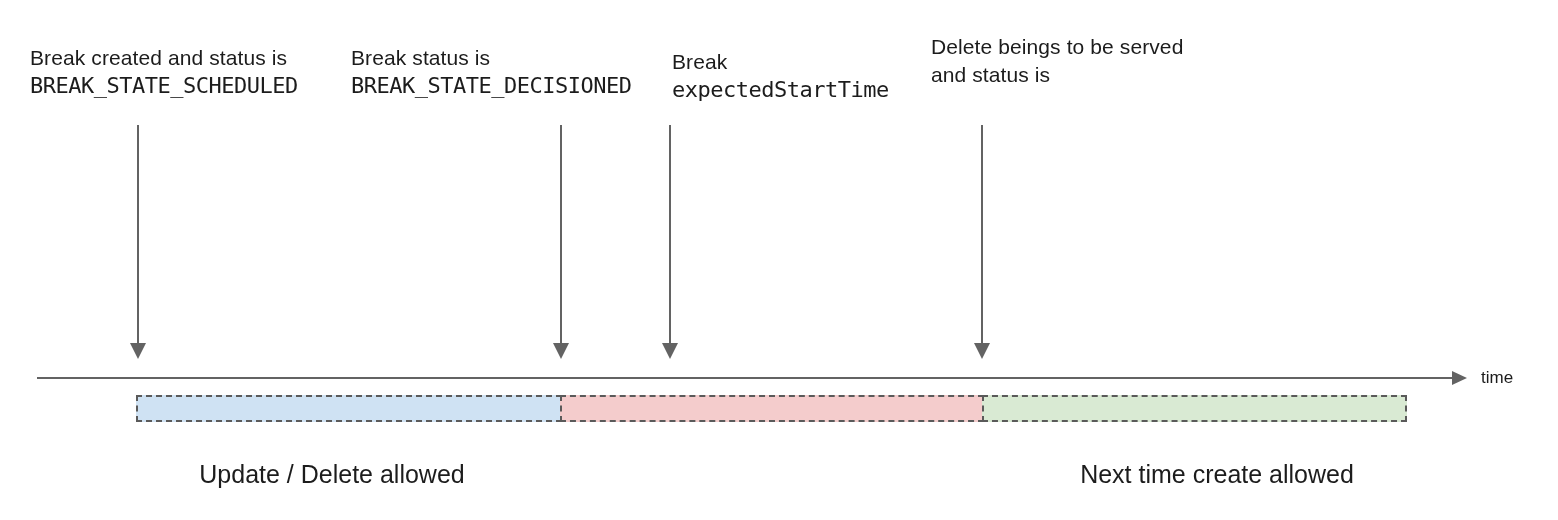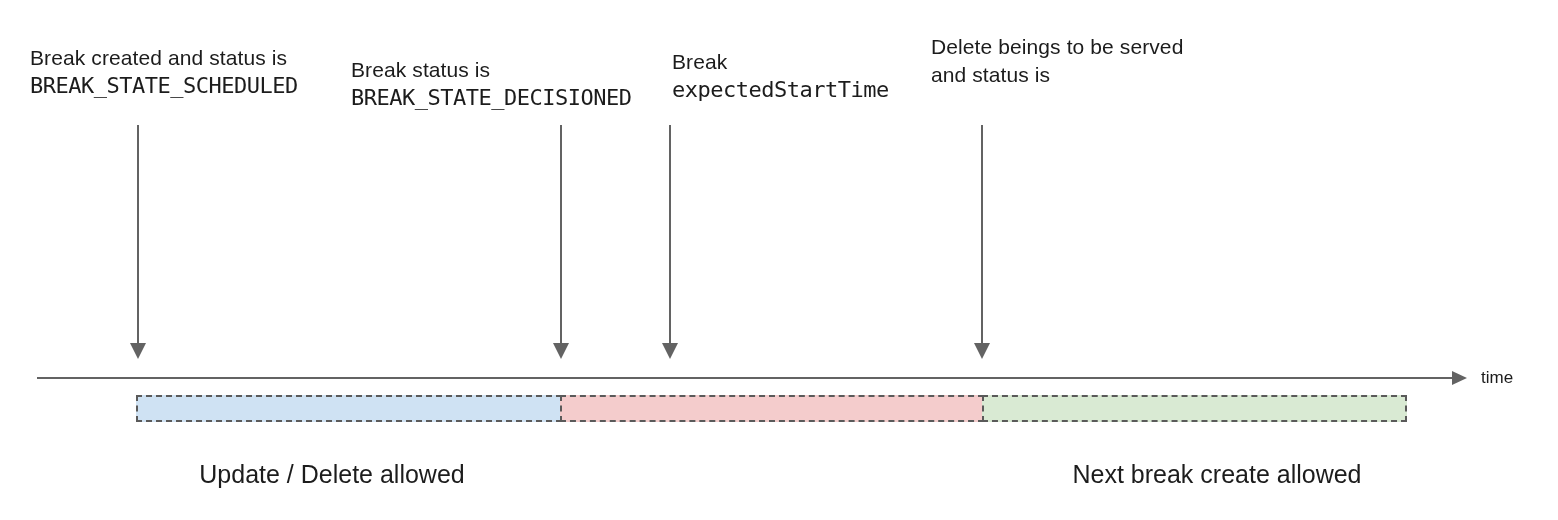--- a/index.html
+++ b/index.html
@@ -99,21 +99,21 @@
 </head>
 <body>
 
 <div class="canvas">
 
   <div class="ann" style="left:30px; top:44px">
     <div class="line">Break created and status is</div>
     <div class="line mono">BREAK_STATE_SCHEDULED</div>
   </div>
 
-  <div class="ann" style="left:351px; top:56px">
+  <div class="ann" style="left:351px; top:44px">
     <div class="line">Break status is</div>
     <div class="line mono">BREAK_STATE_DECISIONED</div>
   </div>
 
   <div class="ann" style="left:672px; top:48px">
     <div class="line">Break</div>
     <div class="line mono">expectedStartTime</div>
   </div>
 
   <div class="ann" style="left:931px; top:33px">
@@ -140,15 +140,15 @@
 
   <div class="axis-line"></div>
   <div class="axis-head"></div>
   <div class="axis-label">time</div>
 
   <div class="seg" style="left: 136px; width: 426px; background-color: rgb(207, 226, 243);"></div>
   <div class="seg" style="left: 560px; width: 424px; background-color: rgb(244, 204, 204);"></div>
   <div class="seg" style="left: 982px; width: 425px; background-color: rgb(217, 234, 211);"></div>
 
   <div class="seg-label" style="left:332px">Update / Delete allowed</div>
-  <div class="seg-label" style="left:1217px">Next break create allowed</div>
+  <div class="seg-label" style="left:1217px">Next time create allowed</div>
 
 </div>
 
 </body></html>

